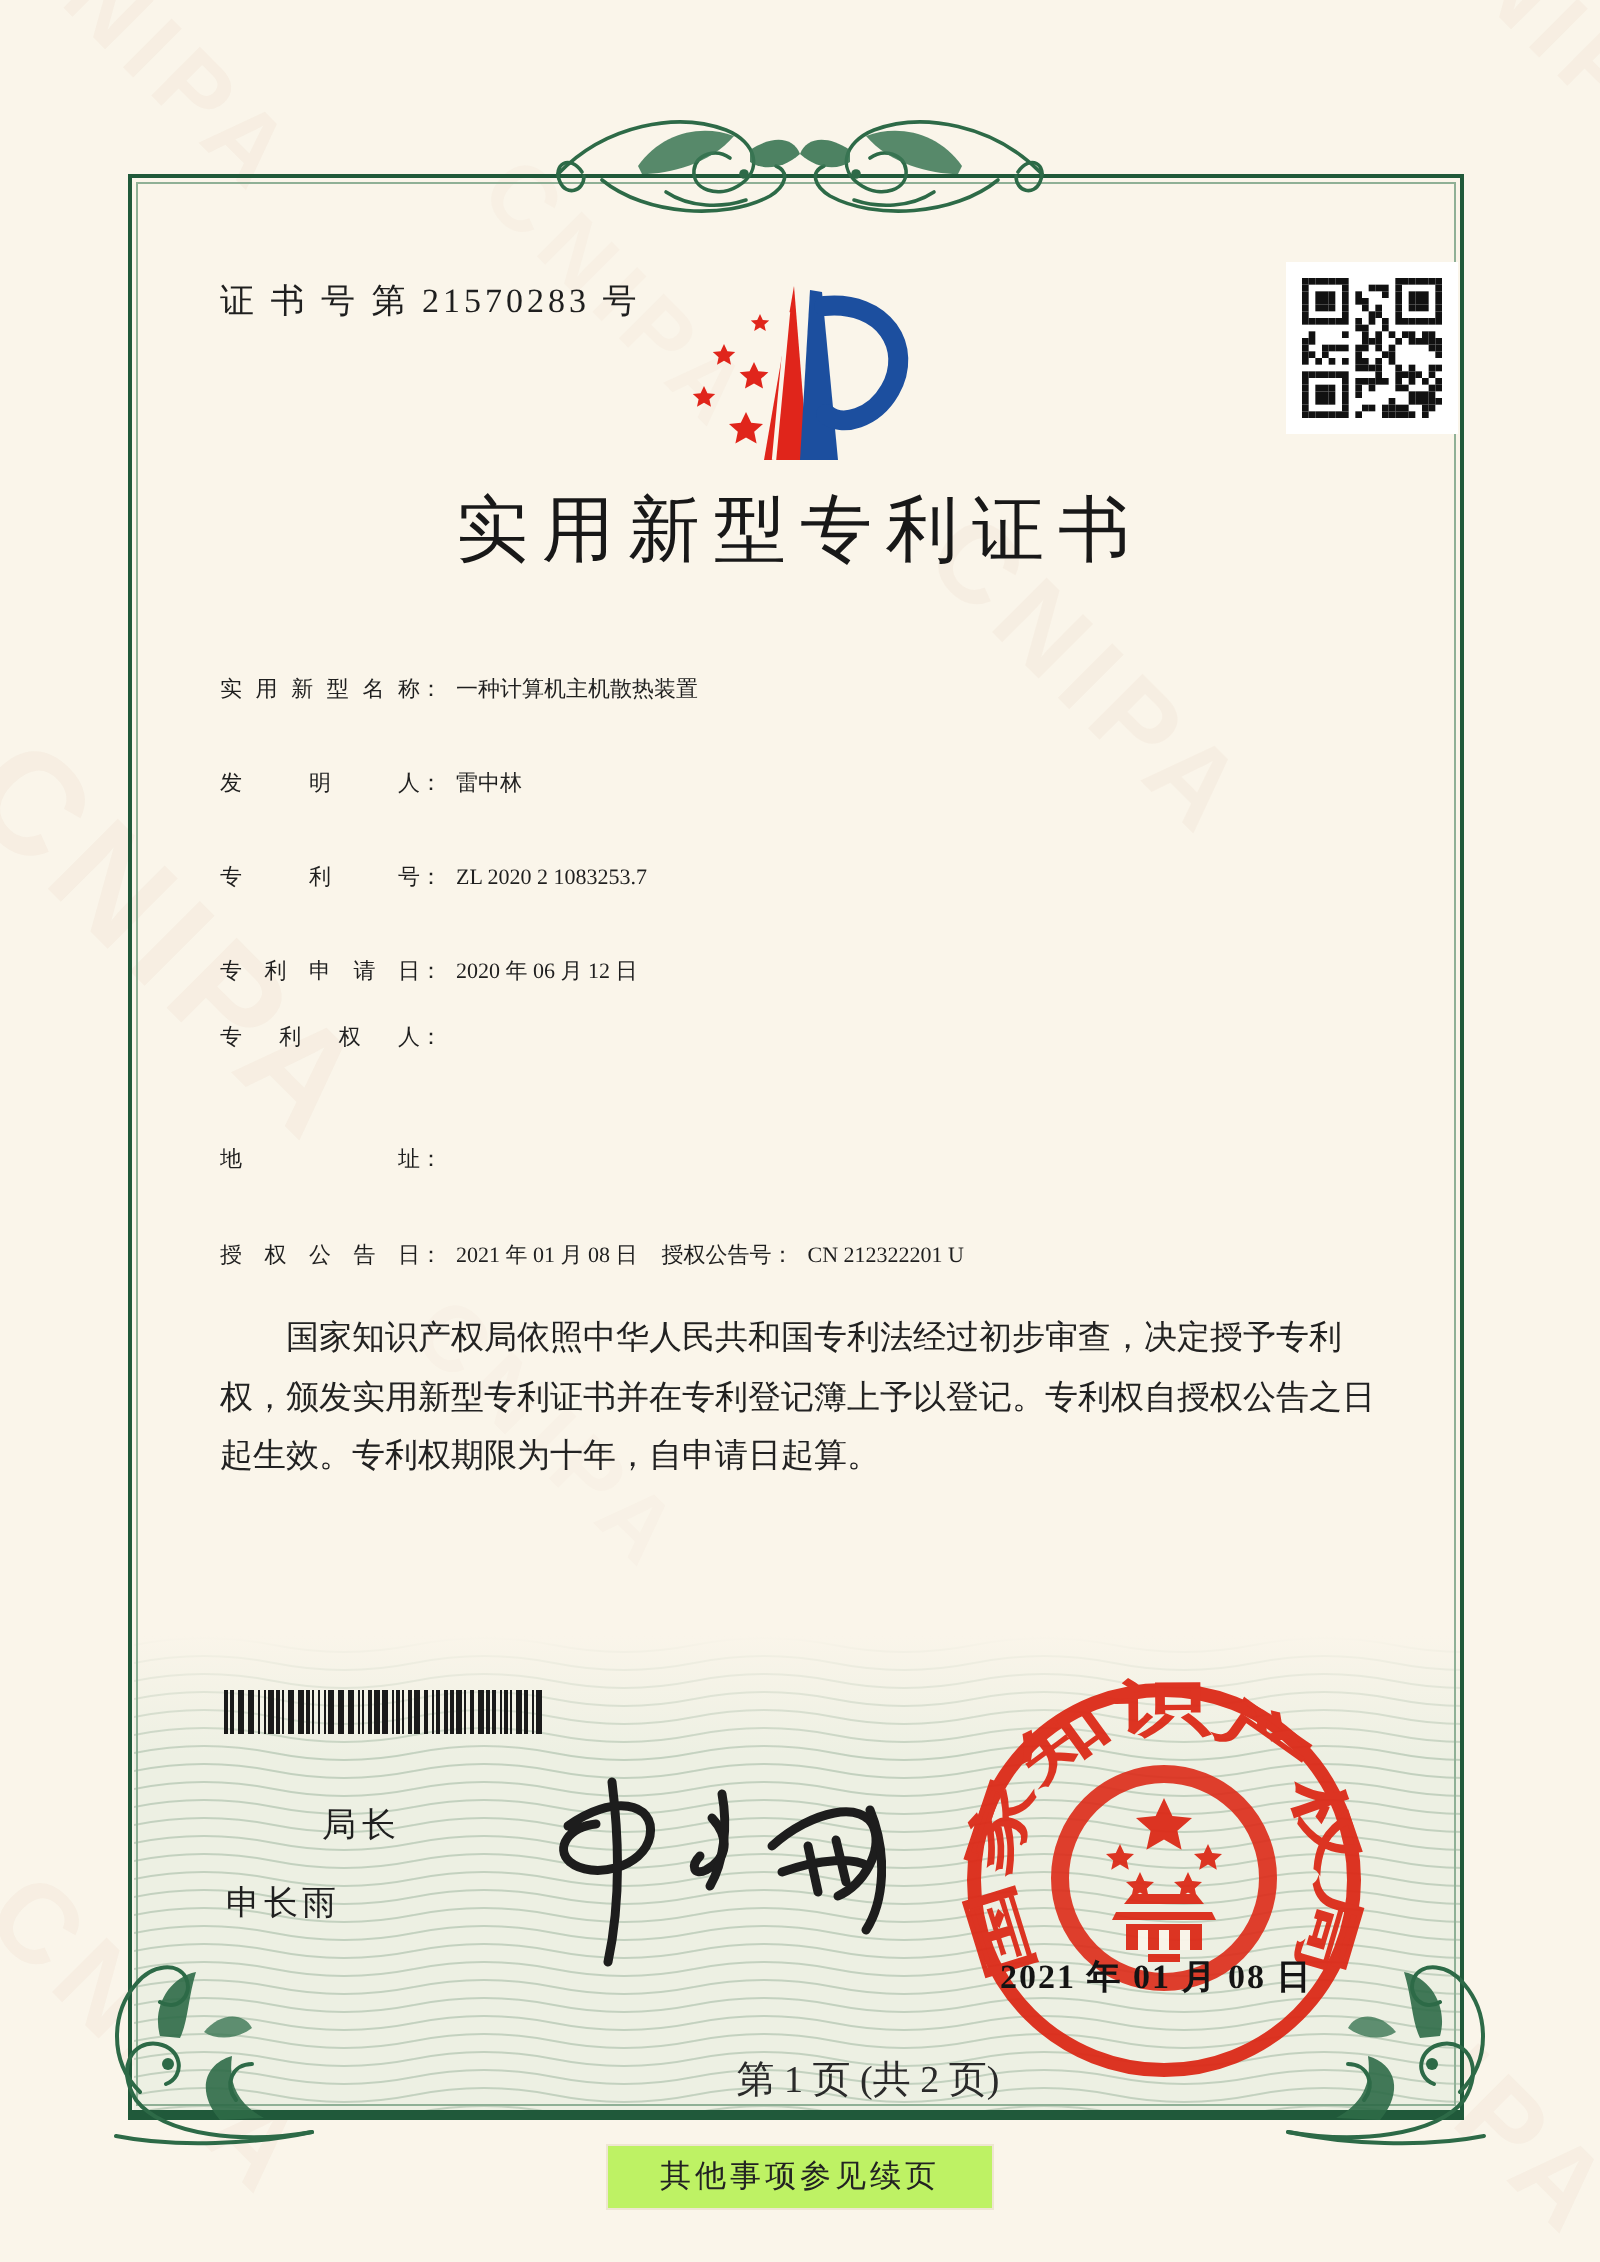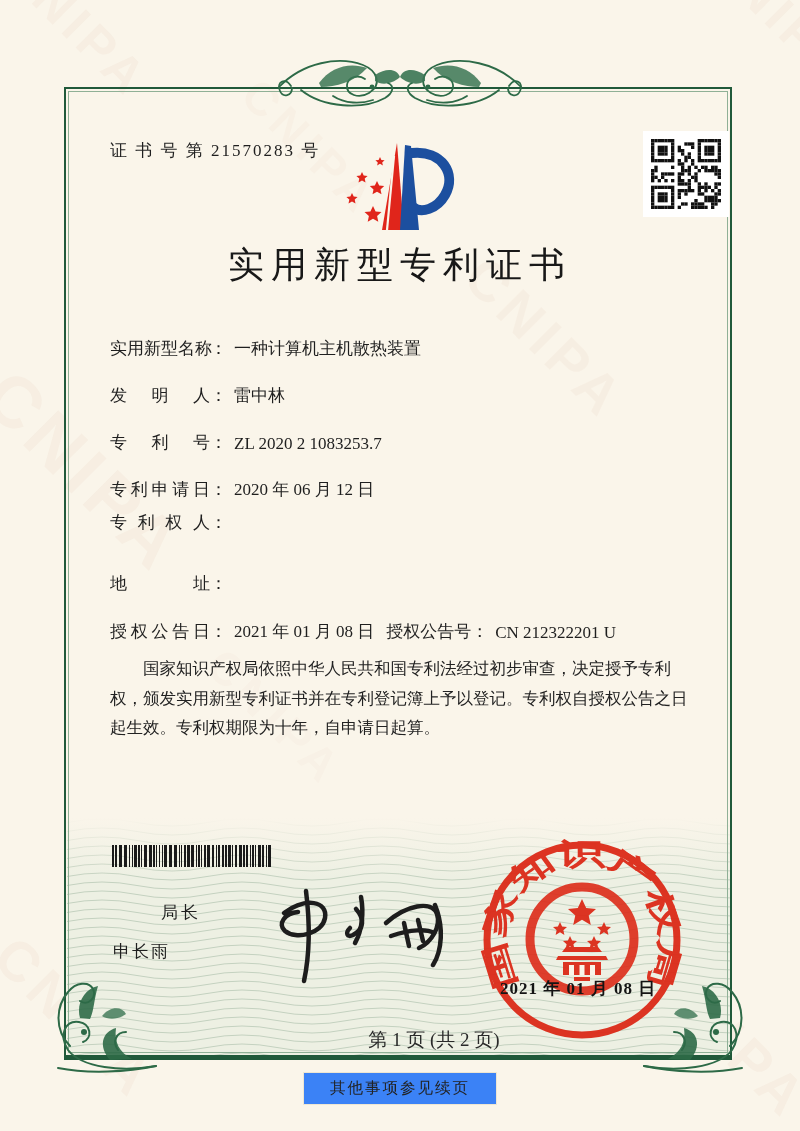--- a/index.html
+++ b/index.html
@@ -33,40 +33,40 @@
   
   .ornament{position:absolute;z-index:4;pointer-events:none;}
   
   .cert-no{position:absolute;z-index:5;left:110px;top:139px;font-size:17px;letter-spacing:2px;}
   .qr-patch{position:absolute;z-index:5;left:643px;top:131px;width:86px;height:86px;background:#ffffff;}
   .logo{position:absolute;z-index:5;left:330px;top:132px;}
   .title{
     position:absolute;z-index:5;left:0;top:241px;width:800px;text-align:center;
     font-size:36px;font-weight:normal;letter-spacing:7px;color:#181818;
   }
-  .row{position:absolute;z-index:5;left:110px;display:flex;align-items:flex-end;font-size:17px;white-space:nowrap;}
+  .row{position:absolute;z-index:5;left:110px;display:flex;align-items:center;font-size:11px;white-space:nowrap;}
   .lab{display:inline-block;width:100px;text-align:justify;text-align-last:justify;}
   .val{margin-left:7px;}
   .lab2{margin-left:12px;}
   .paras{position:absolute;z-index:5;left:110px;top:654px;width:584px;font-size:16.5px;line-height:1.8;color:#222;}
   .paras p{margin:0;text-indent:2em;}
   .barcode{position:absolute;z-index:5;left:112px;top:845px;width:208px;height:22px;display:flex;align-items:stretch;}
   .barcode div{height:100%;}
   .director-title{position:absolute;z-index:5;left:113px;top:901px;font-size:17px;letter-spacing:3px;margin-left:48px;}
   .director-name{position:absolute;z-index:5;left:113px;top:940px;font-size:17px;letter-spacing:2px;}
   .signature{position:absolute;z-index:6;left:228px;top:883px;}
   .seal{position:absolute;z-index:6;left:477px;top:835px;opacity:.95;}
   .seal-date{
     position:absolute;z-index:7;left:500px;top:977px;font-size:17px;font-weight:bold;
     letter-spacing:1px;color:#141414;white-space:nowrap;
   }
   .page-info{position:absolute;z-index:5;left:0;top:1027px;width:800px;text-align:center;font-size:19px;color:#2a2a2a;margin-left:34px;}
   .cont-note{
     position:absolute;z-index:5;left:400px;top:1072px;transform:translateX(-50%);
-    background:#3b82f6;border:1px solid #eee6d2;padding:5px 26px;
+    background:#bef264;border:1px solid #eee6d2;padding:5px 26px;
     font-size:15.5px;letter-spacing:2px;color:#222;white-space:nowrap;
   }
 </style>
 </head>
 <body>
 
 <div id="wm-layer">
     <span class="wm" style="left: -15px; top: -5px; font-size: 50px; opacity: 0.3;">CNIPA</span>
     <span class="wm" style="left: 688px; top: -15px; font-size: 50px; opacity: 0.3;">CNIPA</span>
     <span class="wm" style="left: 225px; top: 120px; font-size: 46px; opacity: 0.2;">CNIPA</span>

